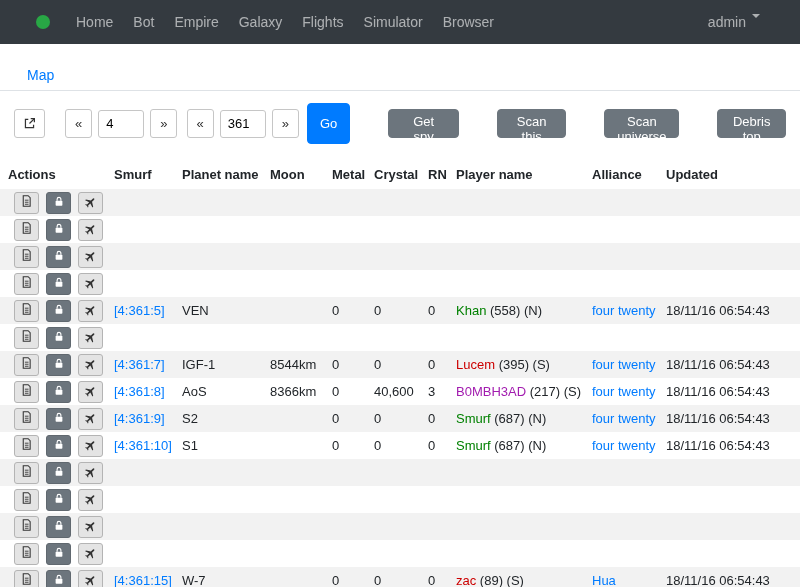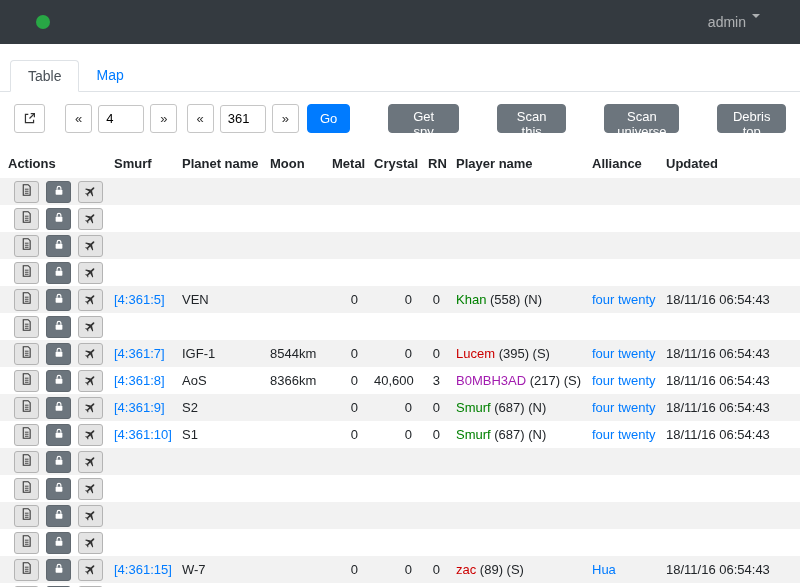--- a/index.html
+++ b/index.html
@@ -30,53 +30,61 @@
   .toolbar { display: flex; align-items: center; padding: 12px 14px; }
   .btn-icon, .btn-pg { background: #fff; border: 1px solid #c6c6c6; border-radius: 3px;
     height: 29px; padding: 3px 9px; font-size: 13px; color: #333; cursor: pointer;
     display: inline-flex; align-items: center; justify-content: center; }
   .btn-icon { width: 31px; margin-right: 18px; }
   .pg-input { width: 46px; height: 28px; border: 1px solid #c6c6c6; border-radius: 3px;
     padding: 0 7px; font-size: 13px; margin: 0 4px; }
   .btn-pg { margin: 0 2px; }
   .gap { width: 10px; }
   .btn-go { background: #007bff; color: #fff; border: 1px solid #007bff; border-radius: 4px;
-    height: 29px; padding: 4px 12px; font-size: 13px; cursor: pointer; margin-left: 6px; }
+    height: 41px; padding: 4px 12px; font-size: 13px; cursor: pointer; margin-left: 6px; }
   .btn-gray { background: #6c757d; color: #fff; border: 1px solid #6c757d; border-radius: 4px;
     height: 29px; padding: 4px 12px; font-size: 13px; cursor: pointer; margin-left: 38px; }
 
   
   table { width: 800px; border-collapse: collapse; table-layout: fixed;
     font-size: 13px; margin-top: 4px; }
   th { text-align: left; font-weight: 700; padding: 7px 8px; white-space: nowrap; }
   td { padding: 4px 8px; white-space: nowrap; overflow: hidden; vertical-align: middle; }
   tbody tr { height: 27px; }
   tbody tr:nth-child(odd) { background: #f2f2f2; }
-  .num { text-align: right; }
+  .num { }
   .cell-actions { padding: 2px 8px 2px 14px; }
   .action-btn { width: 25px; height: 22px; background: #e4e4e4; border: 1px solid #b4b4b4;
     border-radius: 3px; margin-right: 7px; cursor: pointer; display: inline-flex;
     align-items: center; justify-content: center; vertical-align: middle; padding: 0; }
   .action-btn-dark { background: #6c757d; border-color: #60686f; }
   a.link { color: #007bff; text-decoration: none; cursor: pointer; }
   .plane-rot { display: inline-flex; transform: rotate(45deg); }
 </style>
 </head>
 <body>
 
 <div class="navbar">
   <span class="brand-dot"></span>
+  <nav style="display:flex">
+      <a class="nav-item" href="#">Home</a>
+      <a class="nav-item" href="#">Bot</a>
+      <a class="nav-item" href="#">Empire</a>
+      <a class="nav-item" href="#">Galaxy</a>
+      <a class="nav-item" href="#">Flights</a>
+      <a class="nav-item" href="#">Simulator</a>
+      <a class="nav-item" href="#">Browser</a>
+    </nav>
   <div class="user-menu">
     <span>admin</span>
     <span class="caret"></span>
   </div>
 </div>
 
 <div class="tabs">
-  <div class="tab active">Table</div>
   <div class="tab inactive">Map</div>
 </div>
 
 <div class="toolbar">
   <button class="btn-icon">
     <span style="display:inline-flex">
       <svg width="13" height="13" viewBox="0 0 16 16">
         <path d="M6.5 3H3v10h10V9.5" fill="none" stroke="#333" stroke-width="1.5"></path>
         <path d="M9.5 2H14v4.5" fill="none" stroke="#333" stroke-width="1.5"></path>
         <path d="M14 2L8 8" stroke="#333" stroke-width="1.5"></path>

